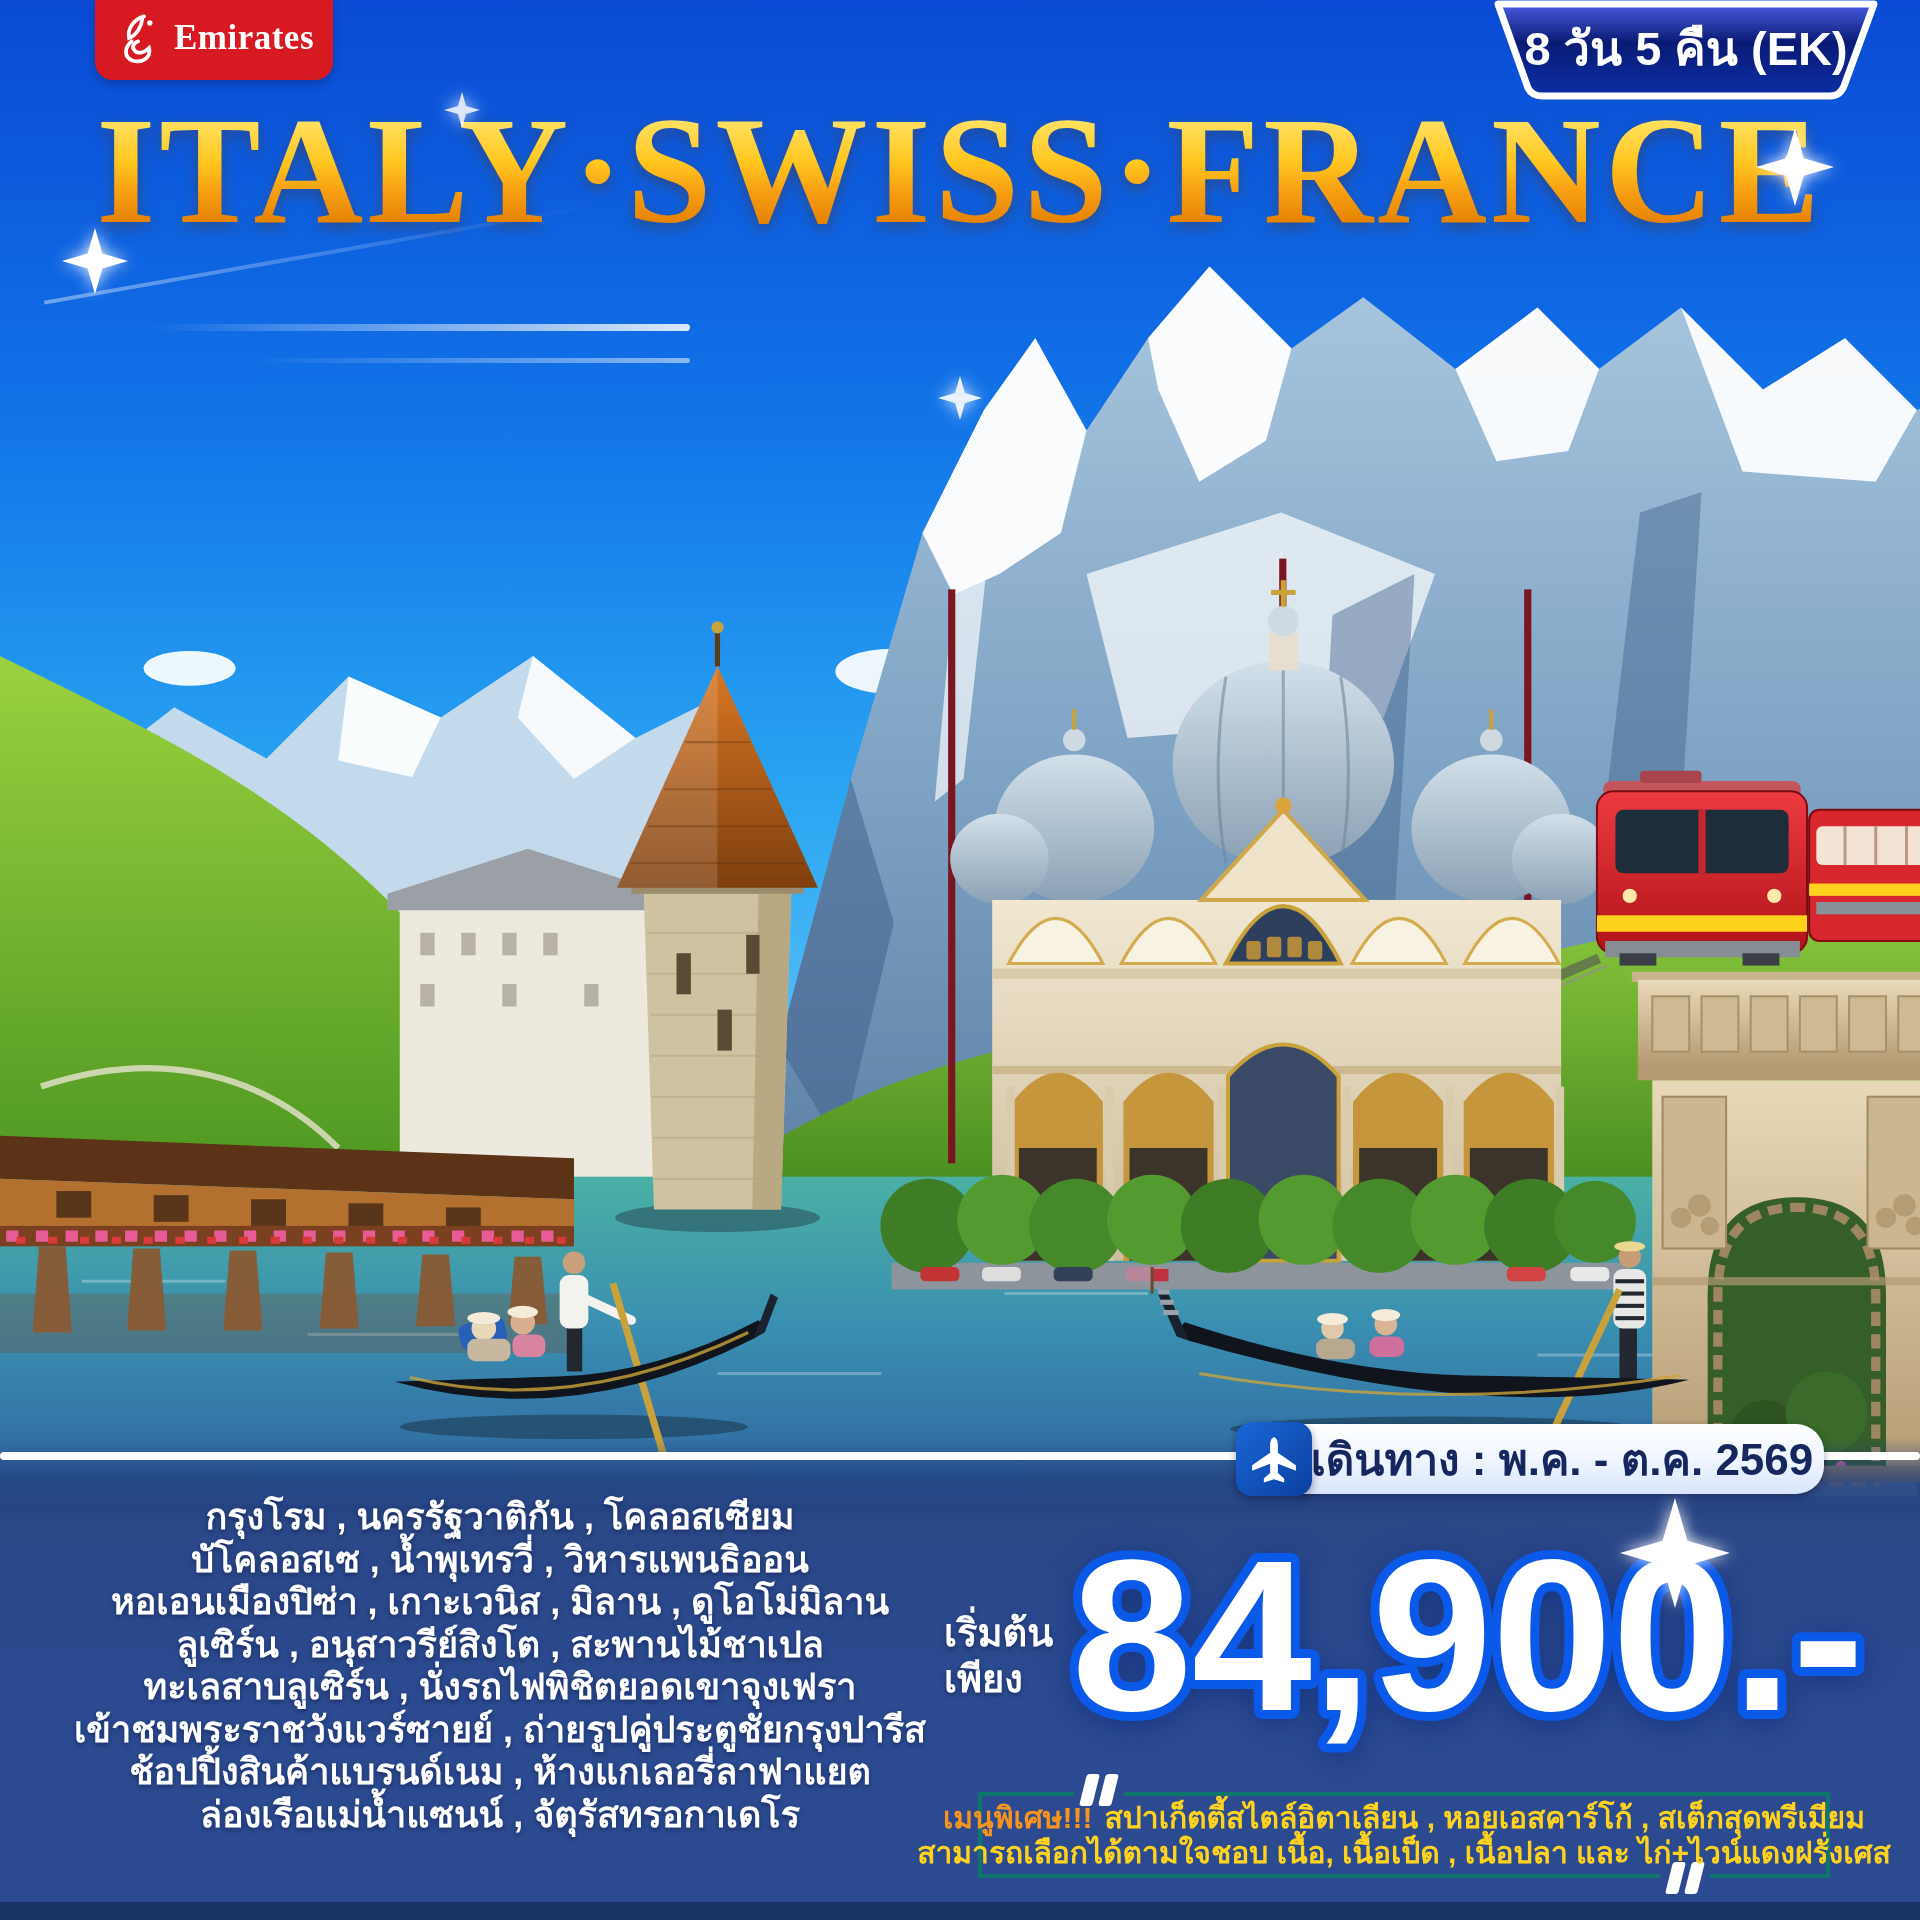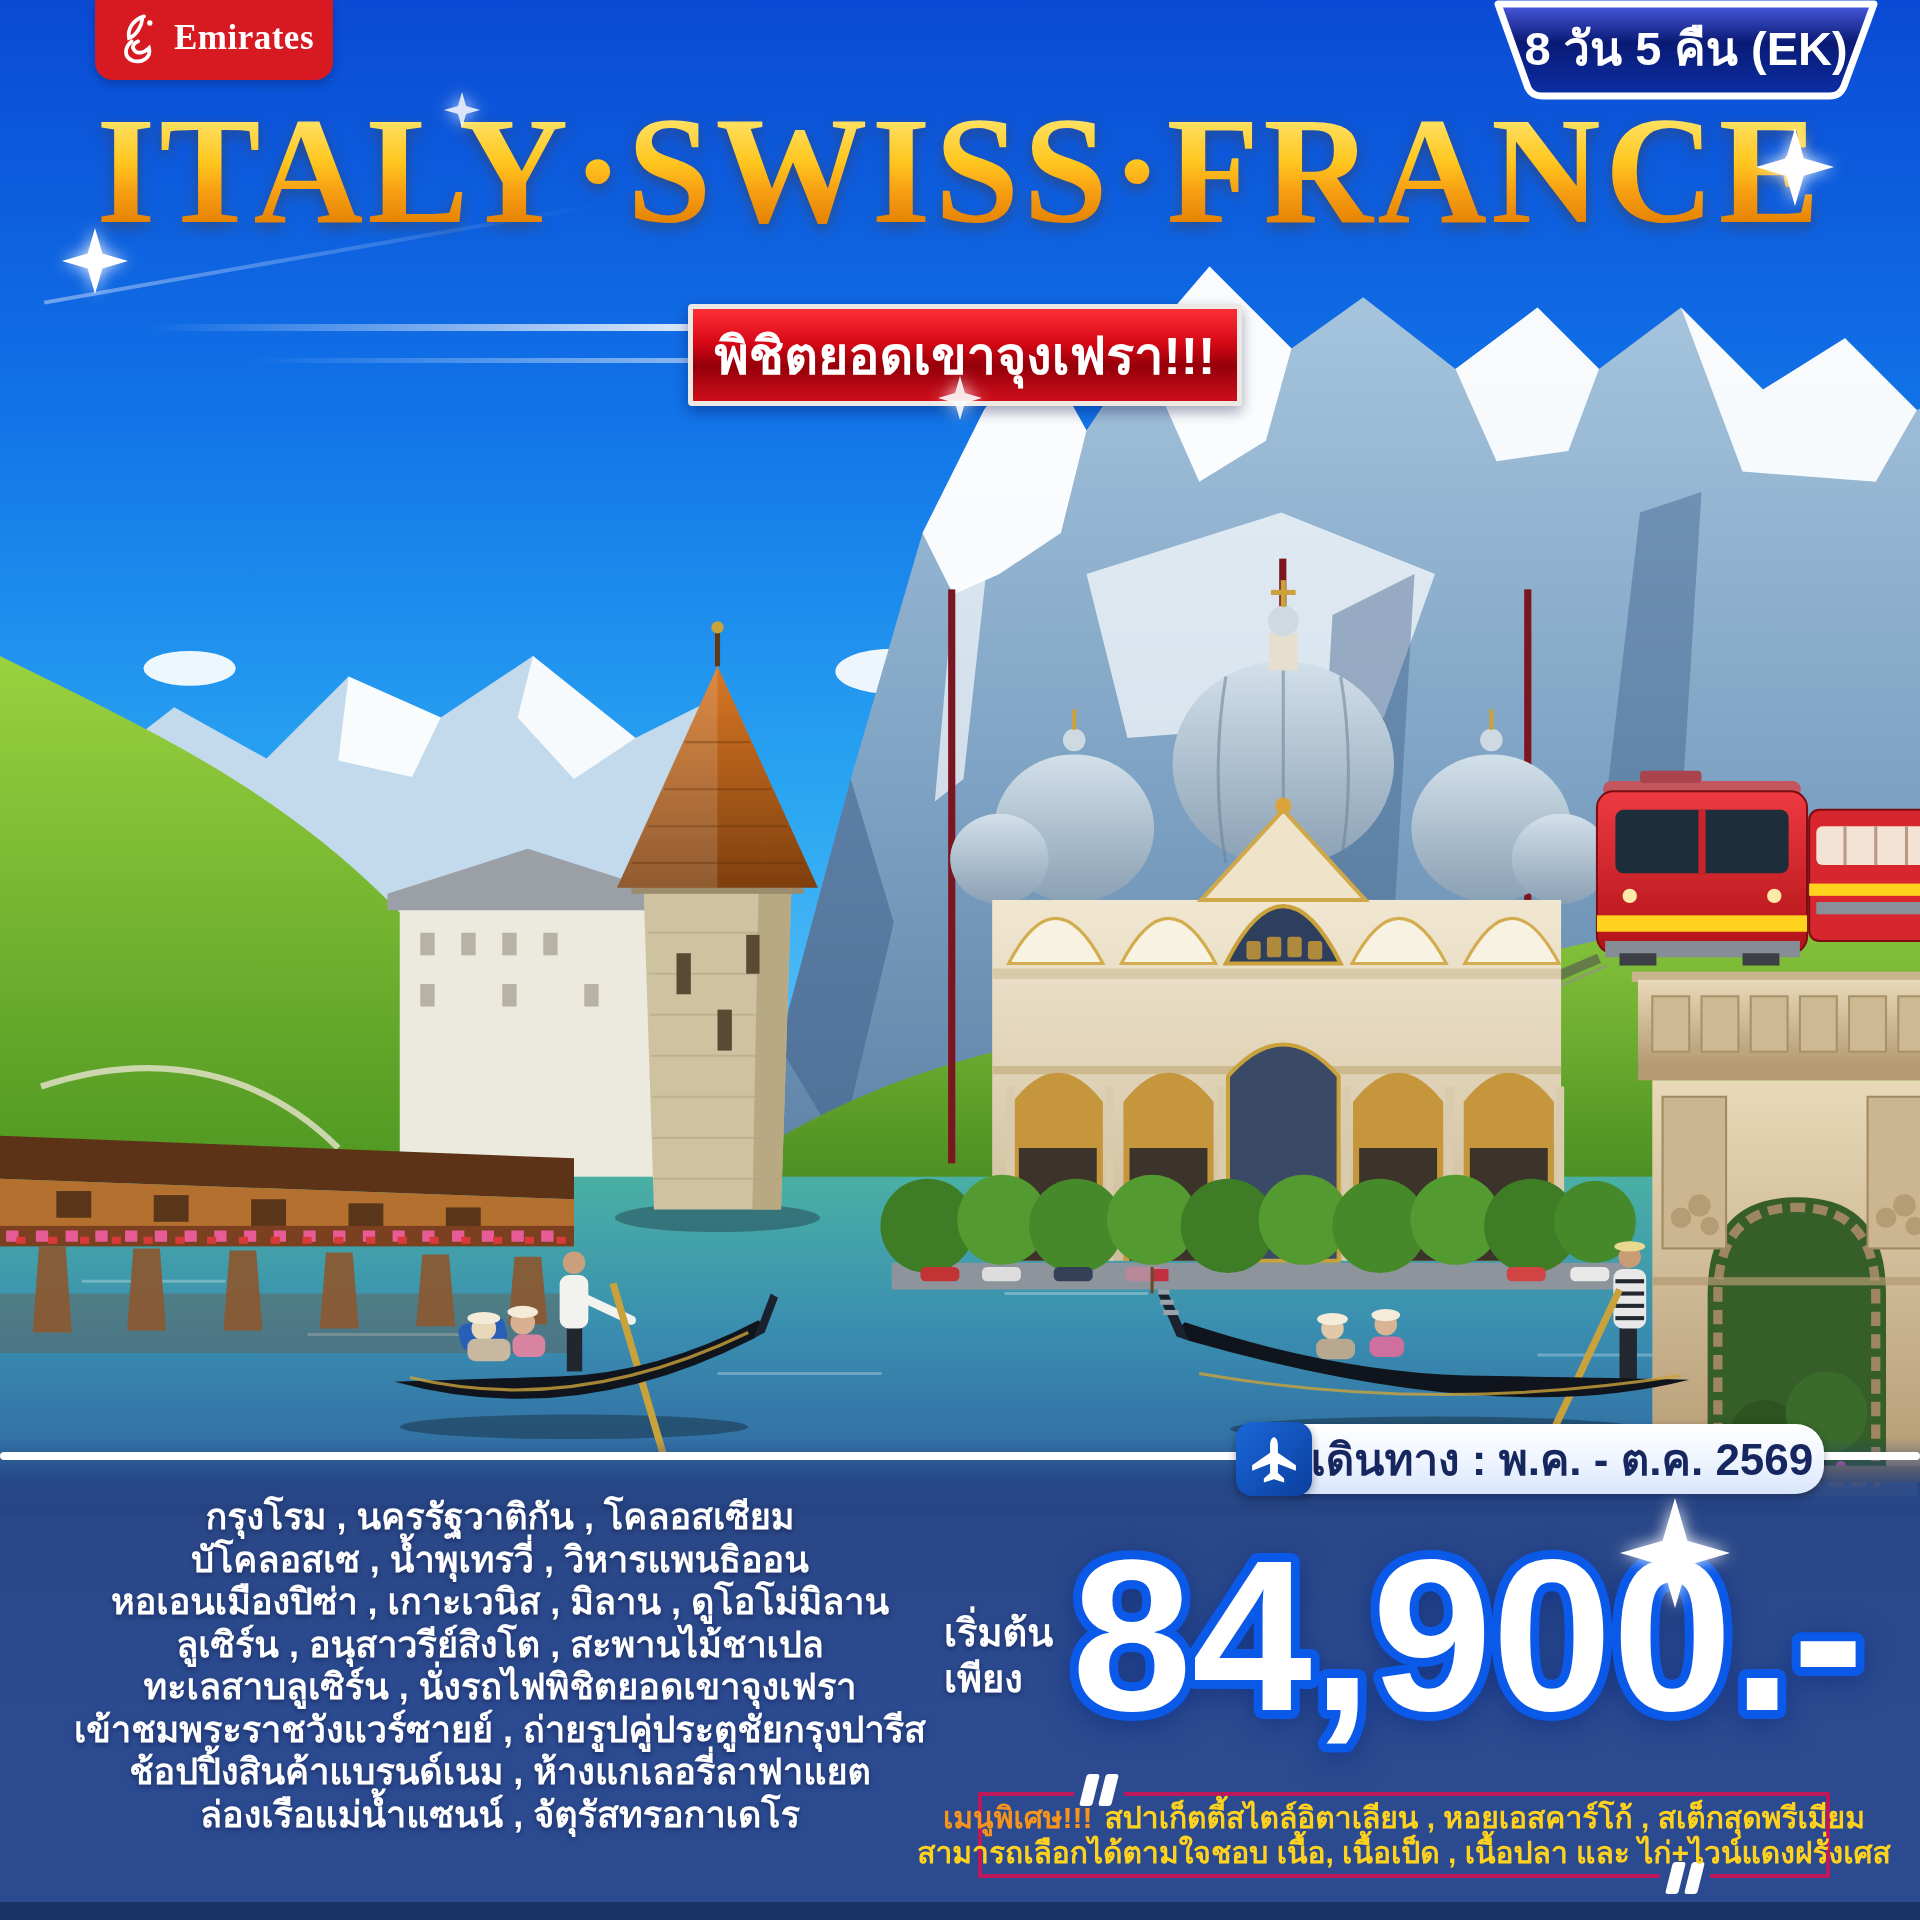--- a/index.html
+++ b/index.html
@@ -63,21 +63,21 @@
     filter:drop-shadow(0 6px 14px rgba(10,40,120,.55));}
 
   
   .destinations{position:absolute;left:36px;top:1496px;width:928px;z-index:6;display:flex;
     flex-direction:column;align-items:center;color:#fff;font-size:36px;font-weight:bold;
     line-height:42.5px;text-shadow:0 2px 5px rgba(0,0,40,.4);}
   .destinations div{white-space:nowrap;}
 
   
   .menu-frame{position:absolute;left:978px;top:1792px;width:844px;height:78px;z-index:6;
-    border:4px solid #be185d;}
+    border:4px solid #0f766e;}
   .menu-text{position:absolute;left:0;top:4px;width:100%;display:flex;flex-direction:column;
     align-items:center;font-size:30px;font-weight:bold;line-height:35px;color:#ffd21e;}
   .menu-text div{white-space:nowrap;}
   .menu-heading{color:#f7941d;margin-right:12px;}
   .quote{position:absolute;background:#2b4a90;padding:2px 6px;display:flex;}
   .quote.tl{left:92px;top:-24px;}
   .quote.br{right:116px;bottom:-22px;}
   .qb{display:inline-block;width:13px;height:32px;background:#fff;border-radius:3px;
     transform:skewX(-14deg);margin:0 3px;}
 </style>
@@ -483,21 +483,20 @@
       <path d="M26 4 H402 L372 86 Q368 96 358 96 H70 Q60 96 56 88 Z" fill="url(#navG)" stroke="#ffffff" stroke-width="7" stroke-linejoin="round"></path>
     </svg>
     <div class="dur-text">8 วัน 5 คืน (EK)</div>
   </div>
 
   <div class="main-title">ITALY·SWISS·FRANCE</div>
 
   <div class="flare"></div>
   <div class="streak s1"></div>
   <div class="streak s2"></div>
-  <div class="ribbon">พิชิตยอดเขาจุงเฟรา!!!</div>
 
   <span class="sparkle" style="left:62px;top:228px;">
     <svg width="66" height="66" viewBox="0 0 40 40">
         <path d="M20 0 L24.5 15.5 L40 20 L24.5 24.5 L20 40 L15.5 24.5 L0 20 L15.5 15.5 Z" fill="#fff"></path>
       </svg>
   </span>
   <span class="sparkle" style="left:1756px;top:128px;">
     <svg width="78" height="78" viewBox="0 0 40 40">
         <path d="M20 0 L24.5 15.5 L40 20 L24.5 24.5 L20 40 L15.5 24.5 L0 20 L15.5 15.5 Z" fill="#fff"></path>
       </svg>

